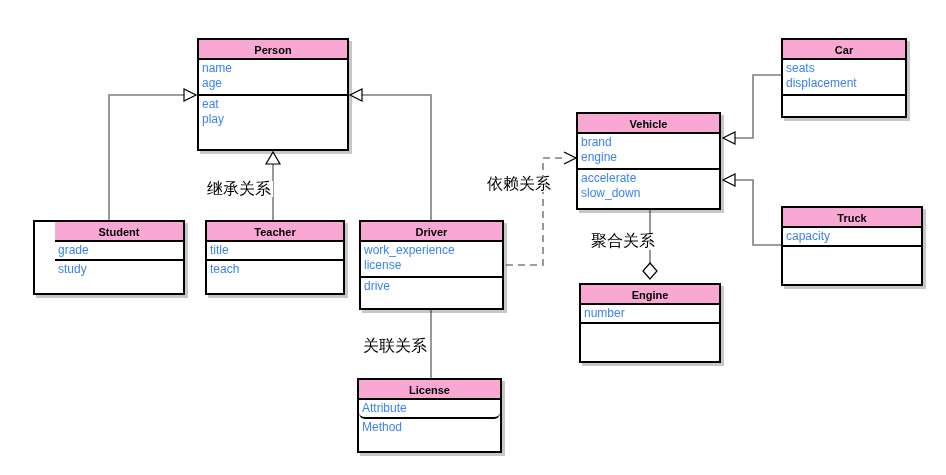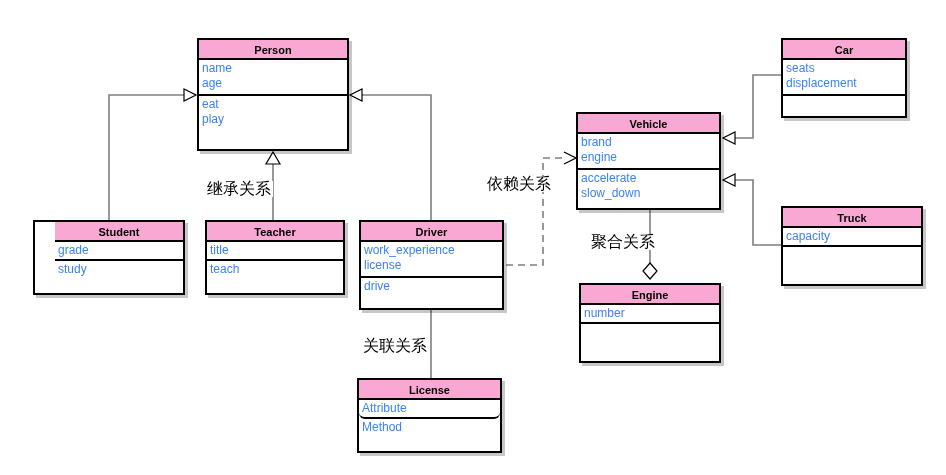--- a/index.html
+++ b/index.html
@@ -224,16 +224,16 @@
   <div class="uml-class" style="left: 579px; top: 283px; width: 142px; height: 80px;">
     <div class="uml-name" style="height: 20px;">Engine</div>
     <div class="uml-attrs" style="height: 19px;">
         <div class="uml-line">number</div>
       </div>
     <div class="uml-ops"></div>
   </div>
 
   <div class="edge-label" style="left: 205px; top: 181px;">继承关系</div>
   <div class="edge-label" style="left: 485px; top: 176px;">依赖关系</div>
-  <div class="edge-label" style="left: 589px; top: 234px;">聚合关系</div>
+  <div class="edge-label" style="left: 589px; top: 234px; font-family: Liberation Mono, monospace;">聚合关系</div>
   <div class="edge-label" style="left: 361px; top: 338px;">关联关系</div>
 
 </div>
 
 </body></html>

